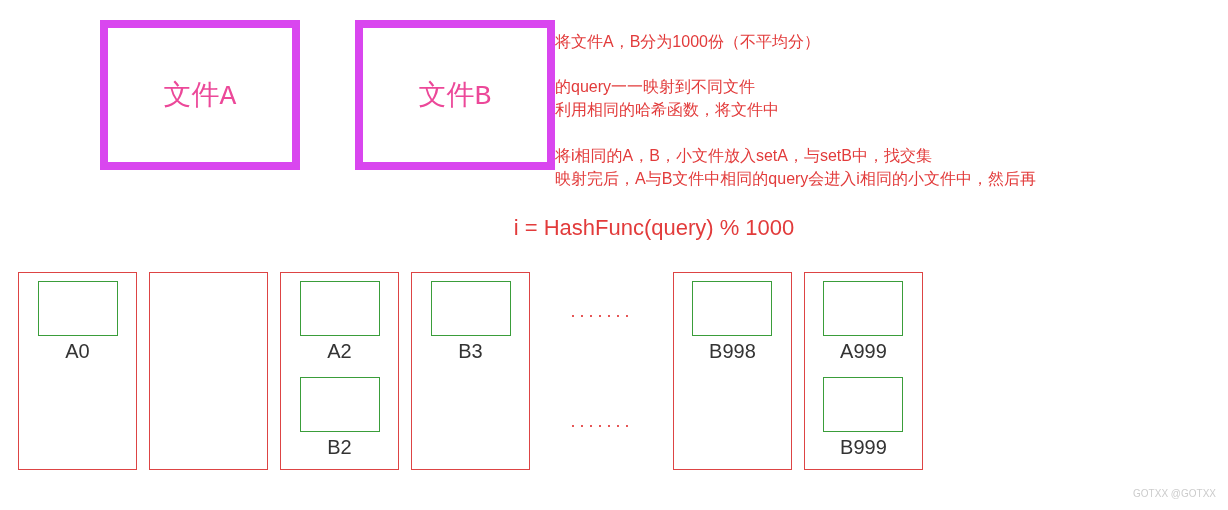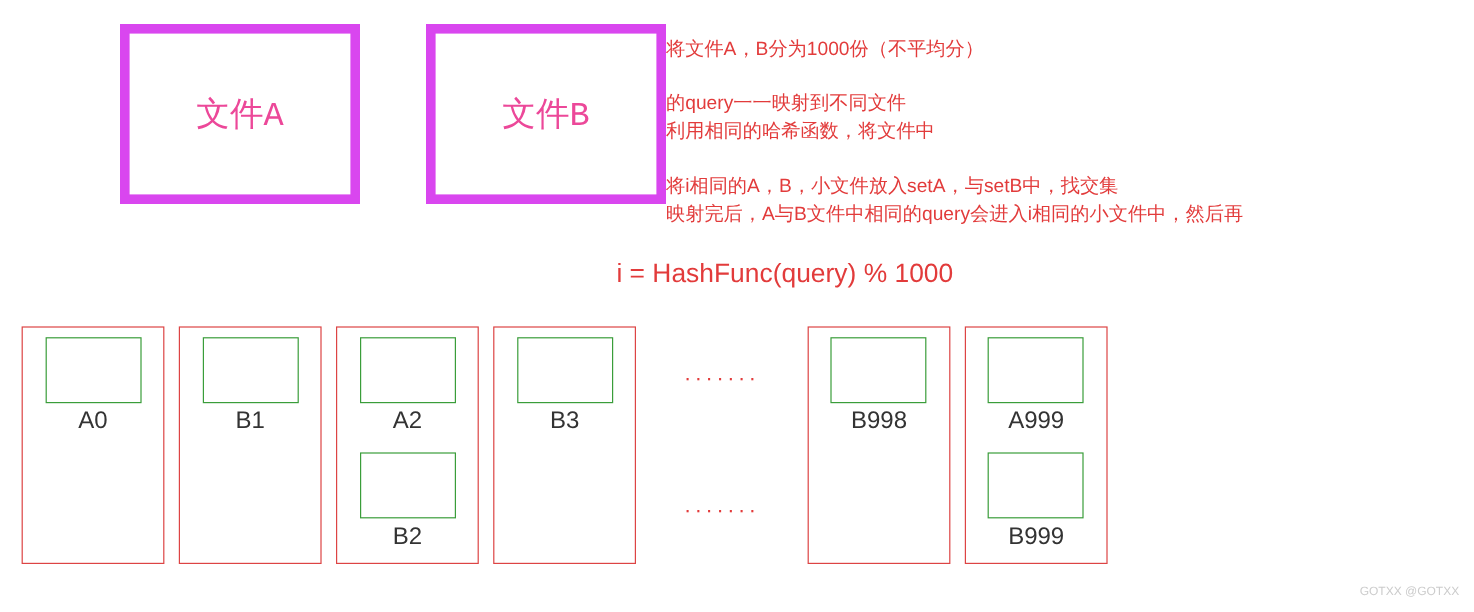--- a/index.html
+++ b/index.html
@@ -131,24 +131,20 @@
 
 <div class="bottom-row">
   <div class="cluster-left">
     <div class="group">
       <div class="cell">
         <div class="mini-box"></div>
         <div class="cell-label">A0</div>
       </div>
     </div>
     <div class="group">
-      <div class="cell">
-        <div class="mini-box"></div>
-        <div class="cell-label">B1</div>
-      </div>
     </div>
     <div class="group">
       <div class="cell">
         <div class="mini-box"></div>
         <div class="cell-label">A2</div>
       </div>
       <div class="cell">
         <div class="mini-box"></div>
         <div class="cell-label">B2</div>
       </div>

